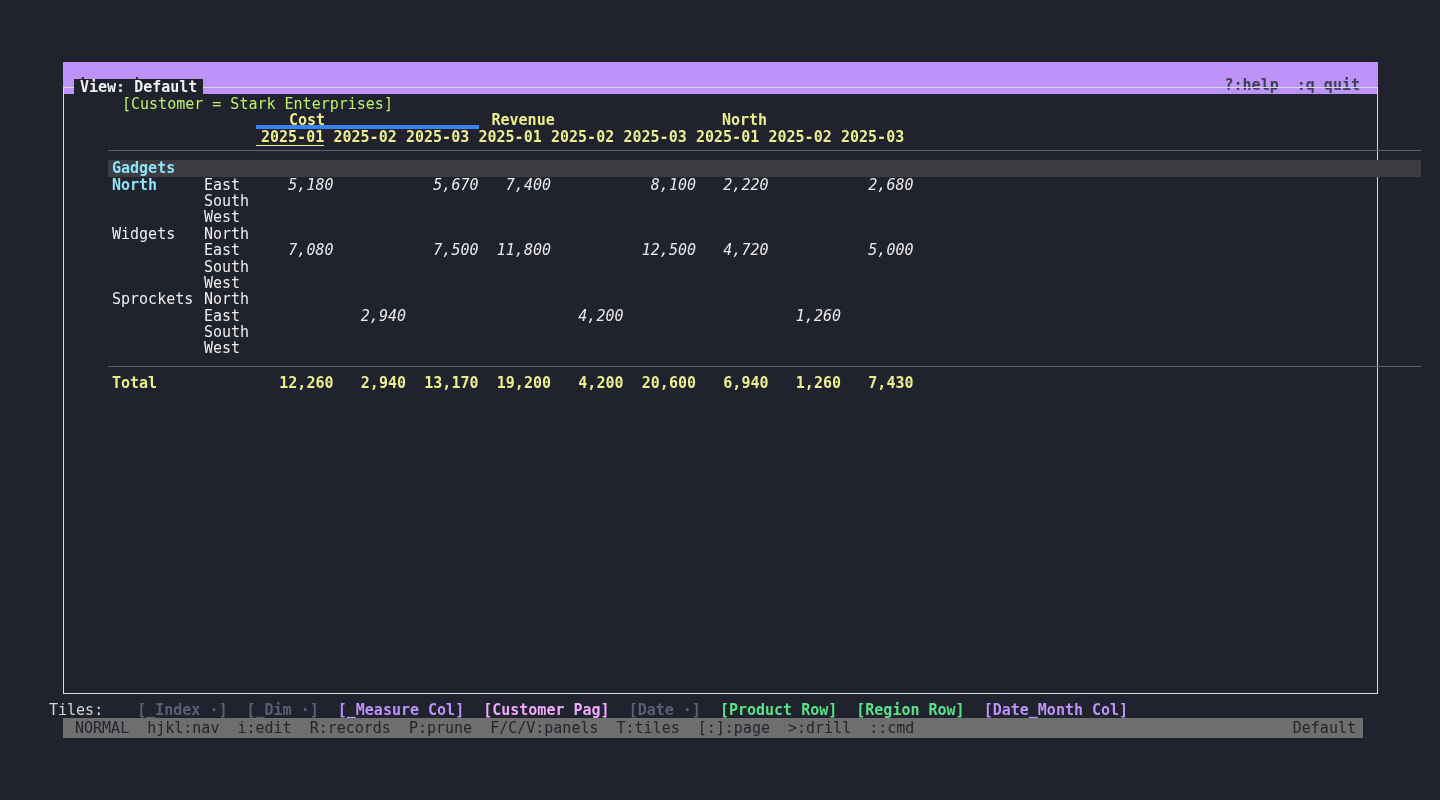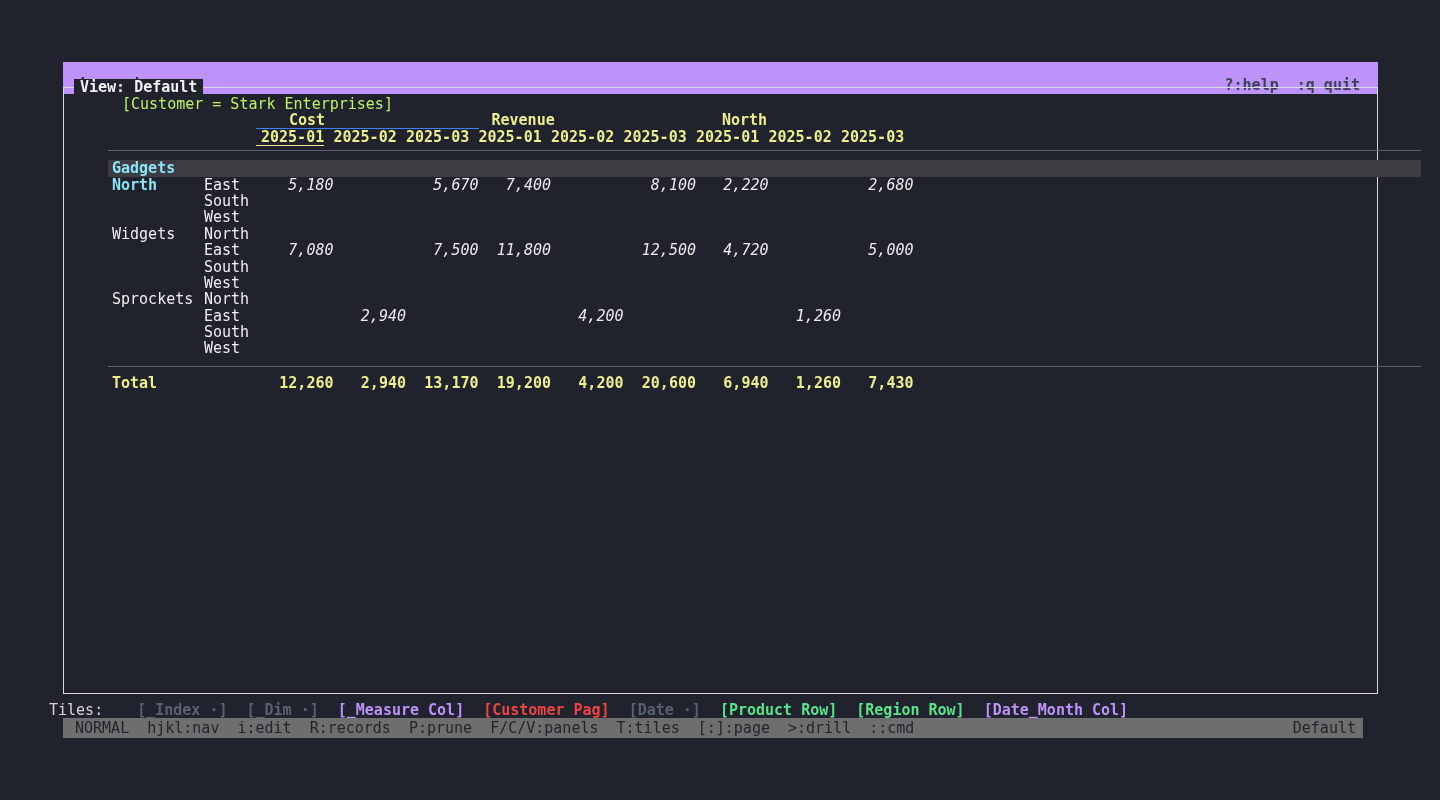--- a/index.html
+++ b/index.html
@@ -31,21 +31,21 @@
     position:absolute; top:-9px; left:10px; background:#20222d;
     padding:0 6px; color:#f2f2f2; font-weight:bold; line-height:16px;
   }
   .content { padding:8px 0 0 4px; }
   .filter { color:#bef264; line-height:16.4px; height:16.4px; padding-left:10px; white-space:pre; }
   .hrow, .row { display:flex; line-height:16.4px; height:16.4px; width:1309px;
                 margin-left:-4px; padding-left:4px; white-space:pre; }
   .spacer { width:149px; flex:none; }
   .hdr { color:#edef8d; font-weight:bold; }
   .g-cell { width:217.5px; flex:none; box-sizing:border-box; }
-  .g-0 { width:222.5px; margin-left:-5px; padding-left:33px; border-bottom:1px solid #3b82f6; }
+  .g-0 { width:222.5px; margin-left:-5px; padding-left:33px; border-bottom:4px solid #3b82f6; }
   .g-1 { padding-left:13px; }
   .g-2 { padding-left:26px; }
   .m-cell { width:72.5px; flex:none; }
   .m-sel { display:inline-block; border-bottom:1px solid #edef8d; margin-left:-5px; padding-left:5px; }
   .sep { height:0; border-top:1px solid #60626b; width:1313px; margin-left:-4px; }
   .sep1 { margin-top:5px; margin-bottom:9px; }
   .sep2 { margin-top:9px; margin-bottom:8px; }
   .c-product { width:92px; flex:none; }
   .c-region  { width:57px; flex:none; }
   .c-val { width:72.5px; flex:none; text-align:right; font-style:italic; color:#ececec; }
@@ -55,21 +55,21 @@
   .row.total .c-product, .row.total .c-val { color:#edef8d; font-weight:bold; font-style:normal; }
   
   .tilesbar {
     position:absolute; left:49px; top:701px; height:17px; width:1315px;
     display:flex; white-space:pre; color:#d6d6d6;
   }
   .tiles-label { margin-right:34px; }
   .tile { margin-right:19px; font-weight:bold; }
   .t-dim    { color:#596070; }
   .t-purple { color:#bd93f9; }
-  .t-pink   { color:#ef4444; }
+  .t-pink   { color:#f0abfc; }
   .t-green  { color:#57e389; }
   
   .statusbar {
     position:absolute; left:63px; top:718px; width:1300px; height:20px;
     background:#6e6e6e; color:#23242e;
     display:flex; align-items:center; white-space:pre;
   }
   .mode { margin-left:12px; }
   .hint { margin-left:18px; }
   .sb-right { margin-left:auto; margin-right:7px; }

